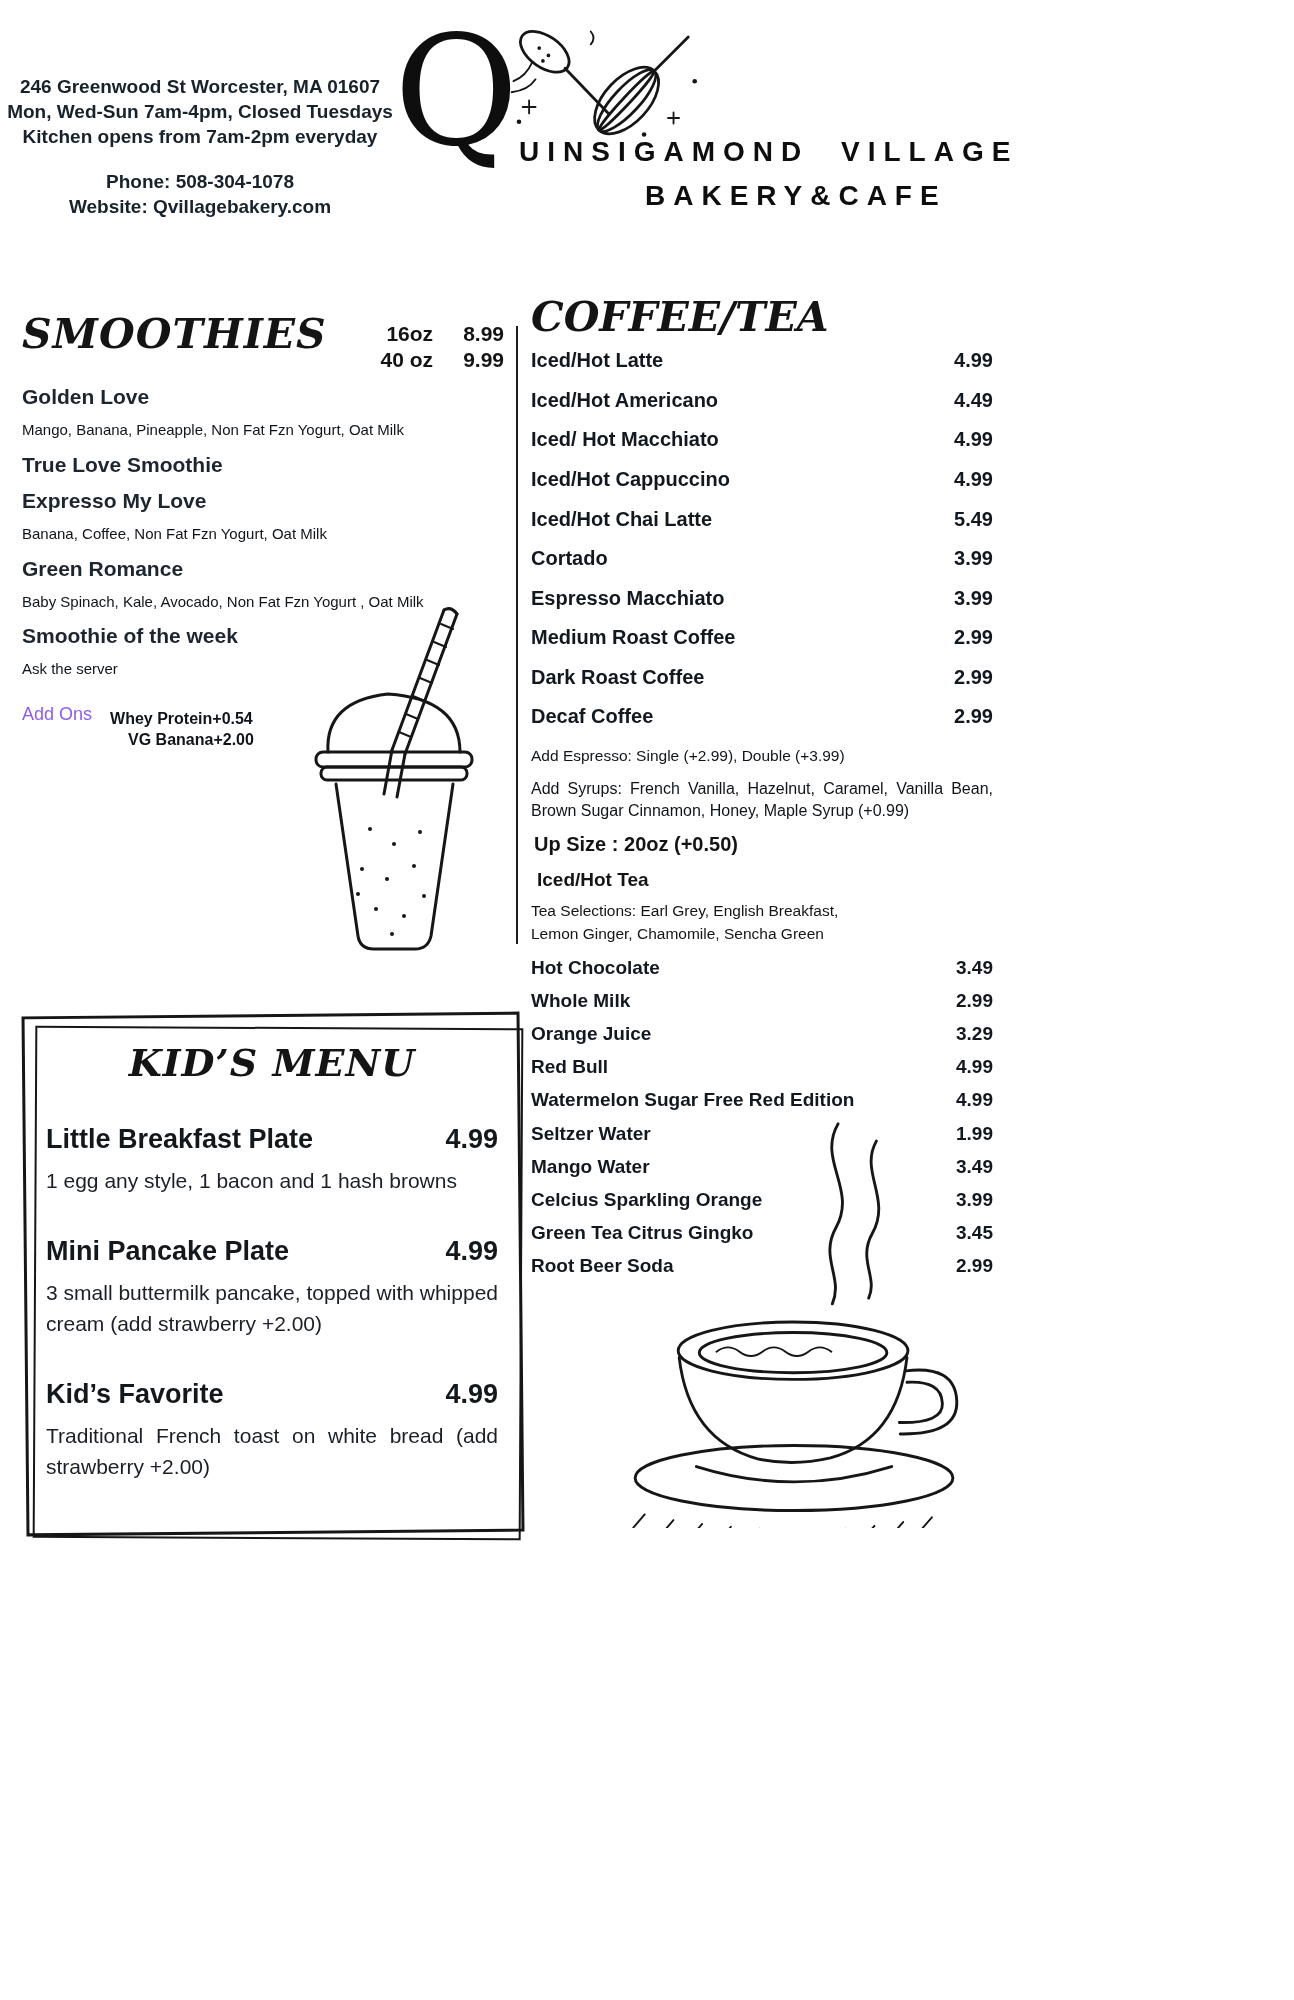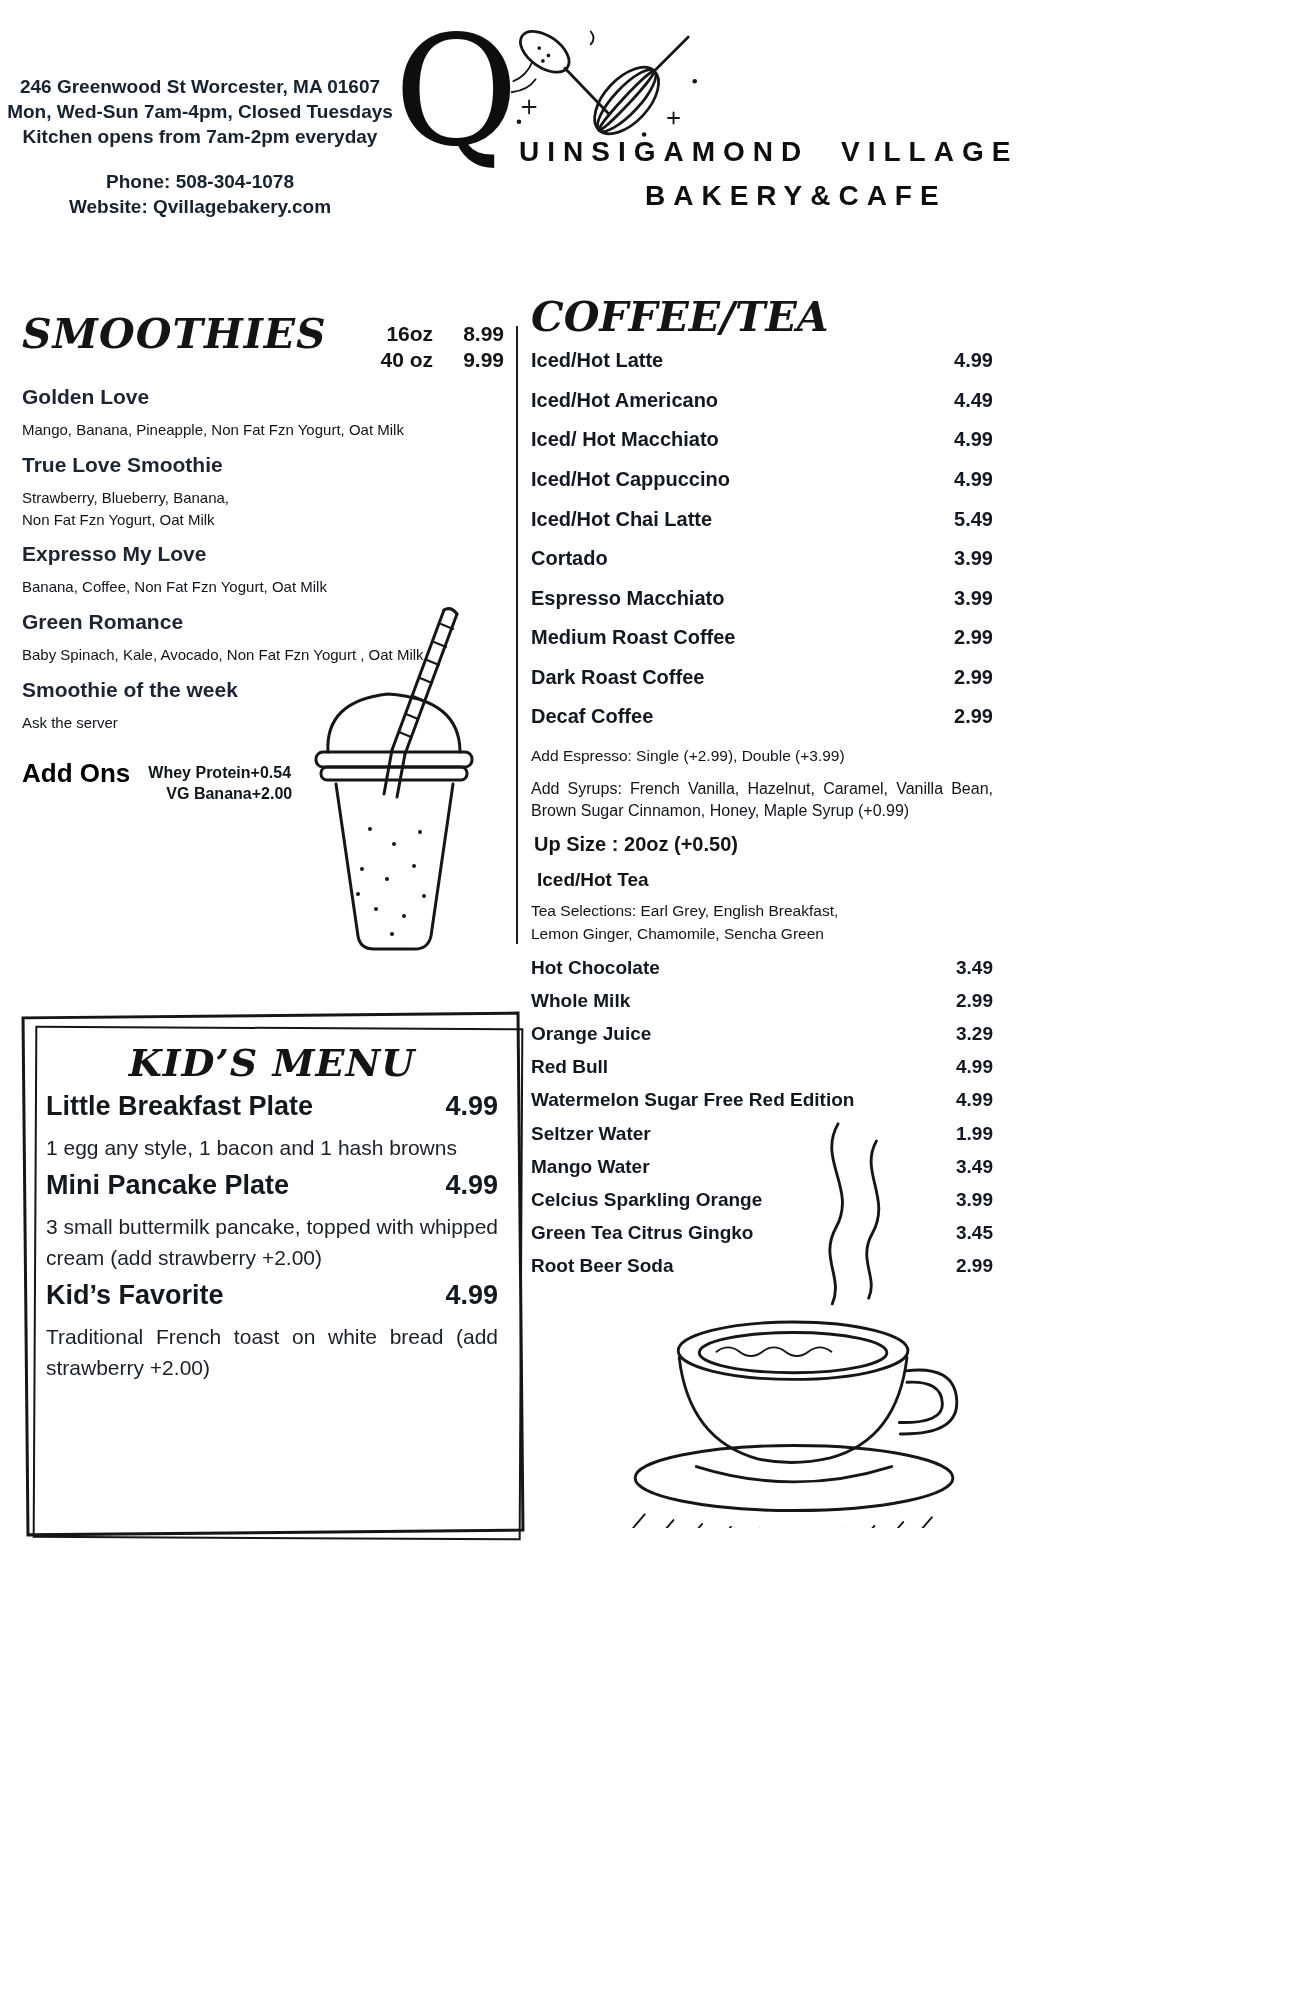--- a/index.html
+++ b/index.html
@@ -26,21 +26,21 @@
   
   .smoothies{position:absolute;left:22px;top:312px;width:482px}
   .sm-head{display:flex;justify-content:space-between;align-items:flex-start}
   .sm-title{font-size:41px;line-height:1.1;letter-spacing:1px}
   .size-table{font-size:21px;font-weight:700;margin-top:9px;line-height:26px}
   .size-row{display:flex;justify-content:flex-end;gap:30px}
   .s-item{margin-top:12px}
   .s-name{font-size:21px;font-weight:700;color:#1d2530}
   .s-desc{margin-top:10px;font-size:15px;line-height:1.45;white-space:pre-line;color:#10151a;max-width:430px}
   .addons{display:flex;gap:18px;margin-top:24px;align-items:flex-start}
-  .addons-label{font-size:26px;font-weight:700;color:#000000}
+  .addons-label{font-size:18px;font-weight:400;color:#8b5cf6}
   .addon-rows{padding-top:4px}
   .addon-row{display:flex;font-size:16px;font-weight:600;line-height:21px;color:#10151a}
   .addon-row.indent{margin-left:18px}
 
   .divider{position:absolute;left:516px;top:326px;width:2px;height:618px;background:#1c1c1c}
 
   
   .coffee{position:absolute;left:531px;top:294px;width:462px;z-index:2}
   .coffee-title{font-size:41px;line-height:1.15;margin-bottom:8px}
   .menu-row{display:flex;justify-content:space-between;align-items:baseline}
@@ -59,21 +59,21 @@
   .smoothie-art{position:absolute;left:292px;top:604px;pointer-events:none;z-index:1}
   .cup-art{position:absolute;left:616px;top:1116px;pointer-events:none;z-index:1}
 
   
   .kids-border-a{position:absolute;left:24px;top:1014px;width:498px;height:520px;
                  border:3px solid #161616;transform:rotate(-0.55deg)}
   .kids-border-b{position:absolute;left:34px;top:1027px;width:488px;height:512px;
                  border:2px solid #161616;transform:rotate(0.3deg)}
   .kids{position:absolute;left:46px;top:1040px;width:452px;z-index:2}
   .kids-title{text-align:center;font-size:38px;margin-bottom:4px;letter-spacing:1px}
-  .k-item{margin-top:6px}
+  .k-item{margin-top:39px}
   .k-row{display:flex;justify-content:space-between;align-items:baseline}
   .k-name{font-size:27px;font-weight:700;color:#13181d}
   .k-price{font-size:27px;font-weight:700;color:#13181d}
   .k-desc{margin-top:10px;font-size:21px;line-height:1.5;text-align:justify;color:#1b2026}
 
   svg .ink{fill:none;stroke:#161616;stroke-width:3;stroke-linecap:round;stroke-linejoin:round}
   svg .ink-thin{fill:none;stroke:#161616;stroke-width:2;stroke-linecap:round}
   svg .dot{fill:#161616;stroke:none}
 </style>
 </head>
@@ -136,22 +136,20 @@
         </div>
       </div>
     </div>
 
     <div class="s-item">
       <div class="s-name">Golden Love</div>
       <div class="s-desc">Mango, Banana, Pineapple, Non Fat Fzn Yogurt, Oat Milk</div>
     </div>
     <div class="s-item">
       <div class="s-name">True Love Smoothie</div>
-      <div class="s-desc">Strawberry, Blueberry, Banana,
-Non Fat Fzn Yogurt, Oat Milk</div>
     </div>
     <div class="s-item">
       <div class="s-name">Expresso My Love</div>
       <div class="s-desc">Banana, Coffee, Non Fat Fzn Yogurt, Oat Milk</div>
     </div>
     <div class="s-item">
       <div class="s-name">Green Romance</div>
       <div class="s-desc">Baby Spinach, Kale, Avocado, Non Fat Fzn Yogurt , Oat Milk</div>
     </div>
     <div class="s-item">

